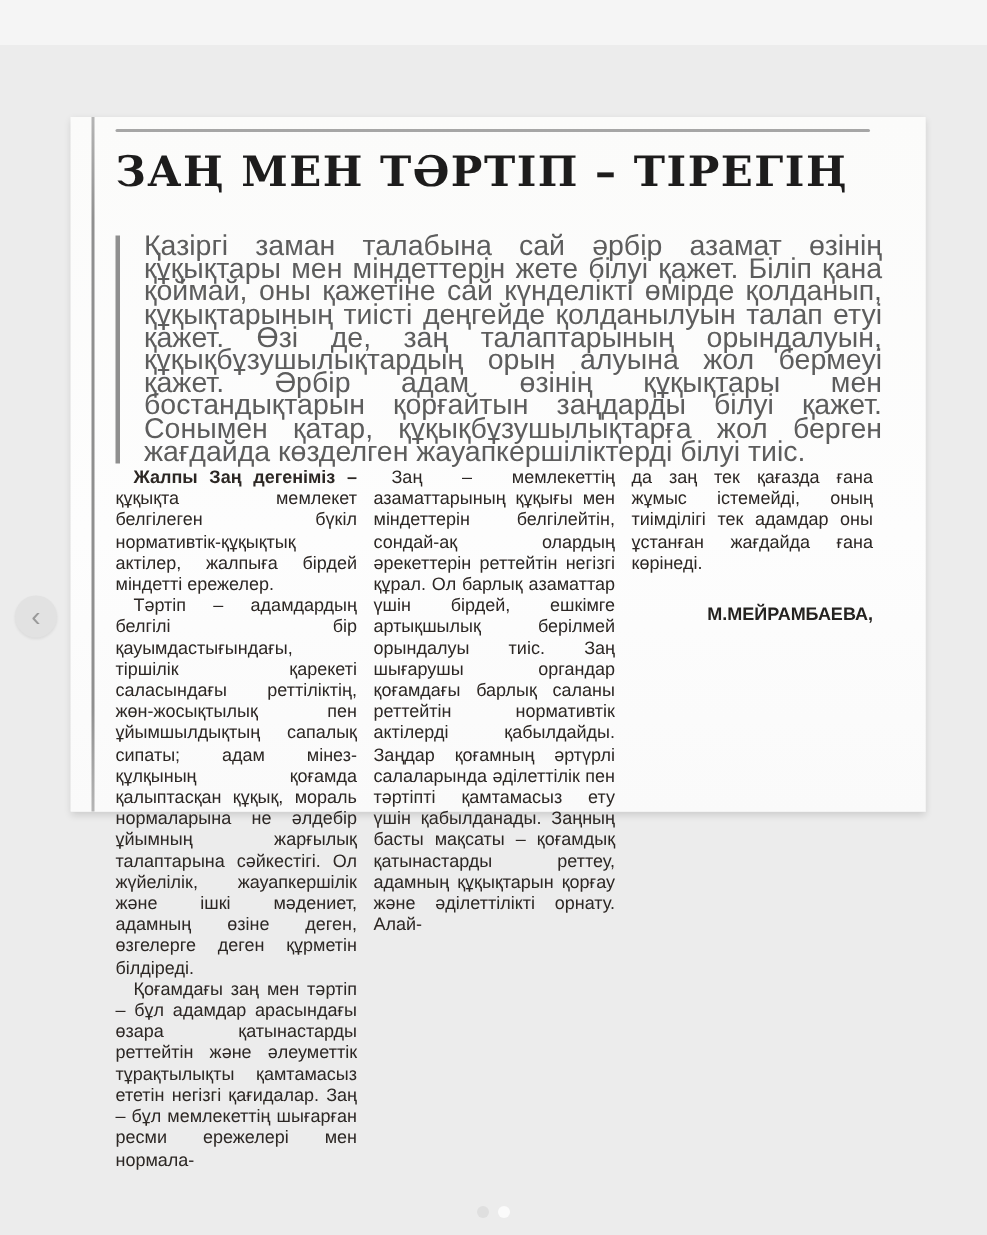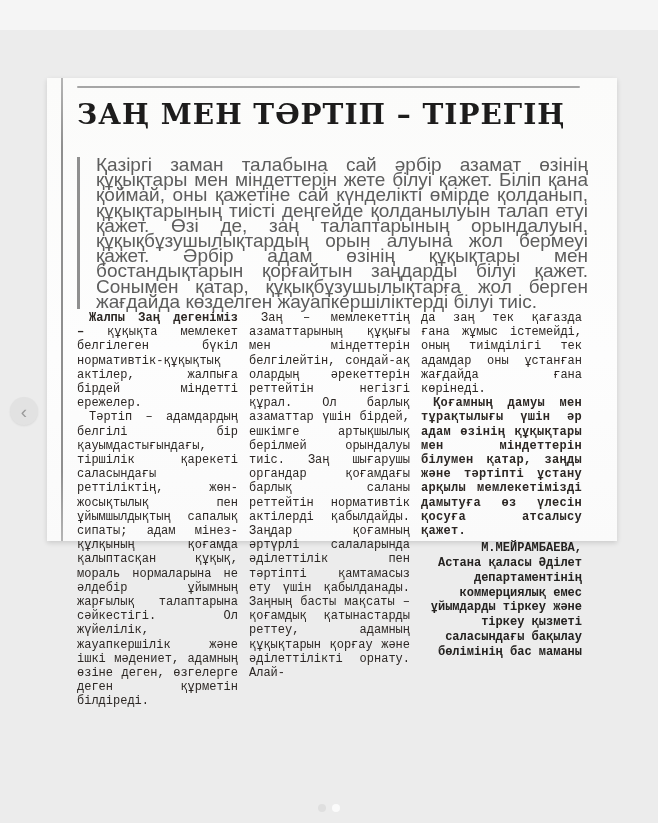--- a/index.html
+++ b/index.html
@@ -26,29 +26,29 @@
     position:absolute;top:79px;left:30px;width:492px;
     border-left:3px solid #8f8f8f;padding-left:16px;
     font-size:19px;line-height:15.2px;color:#5d5d5d;text-align:justify;
   }
   .columns{
     position:absolute;top:233px;left:30px;width:505px;
     display:flex;gap:11px;
   }
   .col{
     flex:1;min-width:0;
-    font-family:Liberation Mono, monospace;
+    font-family:Liberation Sans, sans-serif;
     font-size:12px;line-height:14.2px;color:#2c2724;text-align:justify;
   }
   .col p{margin:0;text-indent:12px;}
   .col p.noindent{text-indent:0;}
   .lead-bold{font-weight:bold;}
   .emphasis{font-weight:bold;letter-spacing:0.3px;}
   .author{
-    margin-top:3px;text-align:right;font-weight:bold;
+    margin-top:20px;text-align:right;font-weight:bold;
     font-size:12px;line-height:14.8px;color:#242220;
   }
   .author .author-name{display:block;}
   .nav-prev{
     position:absolute;left:10px;top:397px;width:28px;height:28px;border-radius:50%;
     background:#e2e2e2;box-shadow:0 1px 2px rgba(0,0,0,0.08);
     display:flex;align-items:center;justify-content:center;
     color:#9a9a9a;font-size:19px;line-height:1;cursor:pointer;user-select:none;
   }
   .dots{
@@ -69,30 +69,29 @@
   <div class="top-rule"></div>
 
   <h1 class="headline">ЗАҢ МЕН ТӘРТІП – ТІРЕГІҢ</h1>
 
   <div class="intro">Қазіргі заман талабына сай әрбір  азамат өзінің құқықтары мен міндеттерін  жете білуі қажет. Біліп қана қоймай, оны қажетіне сай күнделікті өмірде қолданып, құқықтарының тиісті деңгейде қолданылуын талап етуі қажет. Өзі де, заң талаптарының орындалуын, құқықбұзушылықтардың орын алуына жол бермеуі қажет. Әрбір адам өзінің құқықтары мен бостандықтарын қорғайтын заңдарды білуі қажет. Сонымен қатар, құқықбұзушылықтарға жол берген  жағдайда көзделген жауапкершіліктерді білуі тиіс.</div>
 
   <div class="columns">
     <div class="col">
       <p><span class="lead-bold">Жалпы Заң дегеніміз –</span> <span>құқықта мемлекет белгілеген бүкіл нормативтік-құқықтық актілер, жалпыға бірдей міндетті ережелер.</span></p>
       <p>Тәртіп – адамдардың белгілі бір қауымдастығындағы, тіршілік қарекеті саласындағы реттіліктің, жөн-жосықтылық пен ұйымшылдықтың сапалық сипаты; адам мінез-құлқының қоғамда қалыптасқан құқық, мораль нормаларына не әлдебір ұйымның жарғылық талаптарына сәйкестігі. Ол жүйелілік, жауапкершілік және ішкі мәдениет, адамның өзіне деген, өзгелерге деген құрметін білдіреді.</p>
+      <p>Қоғамдағы заң мен тәртіп – бұл адамдар арасындағы өзара қатынастарды реттейтін және әлеуметтік тұрақтылықты қамтамасыз ететін негізгі қағидалар. Заң – бұл мемлекеттің шығарған ресми ережелері мен нормала-</p>
     </div>
     <div class="col">
       <p>Заң – мемлекеттің азаматтарының құқығы мен міндеттерін белгілейтін, сондай-ақ олардың әрекеттерін реттейтін негізгі құрал. Ол барлық азаматтар үшін бірдей, ешкімге артықшылық берілмей орындалуы тиіс. Заң шығарушы органдар қоғамдағы барлық саланы реттейтін нормативтік актілерді қабылдайды. Заңдар қоғамның әртүрлі салаларында әділеттілік пен тәртіпті қамтамасыз ету үшін қабылданады. Заңның басты мақсаты – қоғамдық қатынастарды реттеу, адамның құқықтарын қорғау және әділеттілікті орнату. Алай-</p>
     </div>
     <div class="col">
       <p class="noindent">да заң тек қағазда ғана жұмыс істемейді, оның тиімділігі тек адамдар оны ұстанған жағдайда ғана көрінеді.</p>
-      <p class="emphasis">Қоғамның дамуы мен тұрақтылығы үшін әр адам өзінің құқықтары мен міндеттерін білумен қатар, заңды және тәртіпті ұстану арқылы мемлекетімізді дамытуға өз үлесін қосуға атсалысу қажет.</p>
       <div class="author">
         <span class="author-name">М.МЕЙРАМБАЕВА,</span>
-        <span>Астана қаласы Әділет департаментінің коммерциялық емес ұйымдарды тіркеу және тіркеу қызметі саласындағы бақылау бөлімінің бас маманы</span>
       </div>
     </div>
   </div>
 </div>
 
 <div class="nav-prev">
   <span>‹</span>
 </div>
 
 <div class="dots">

